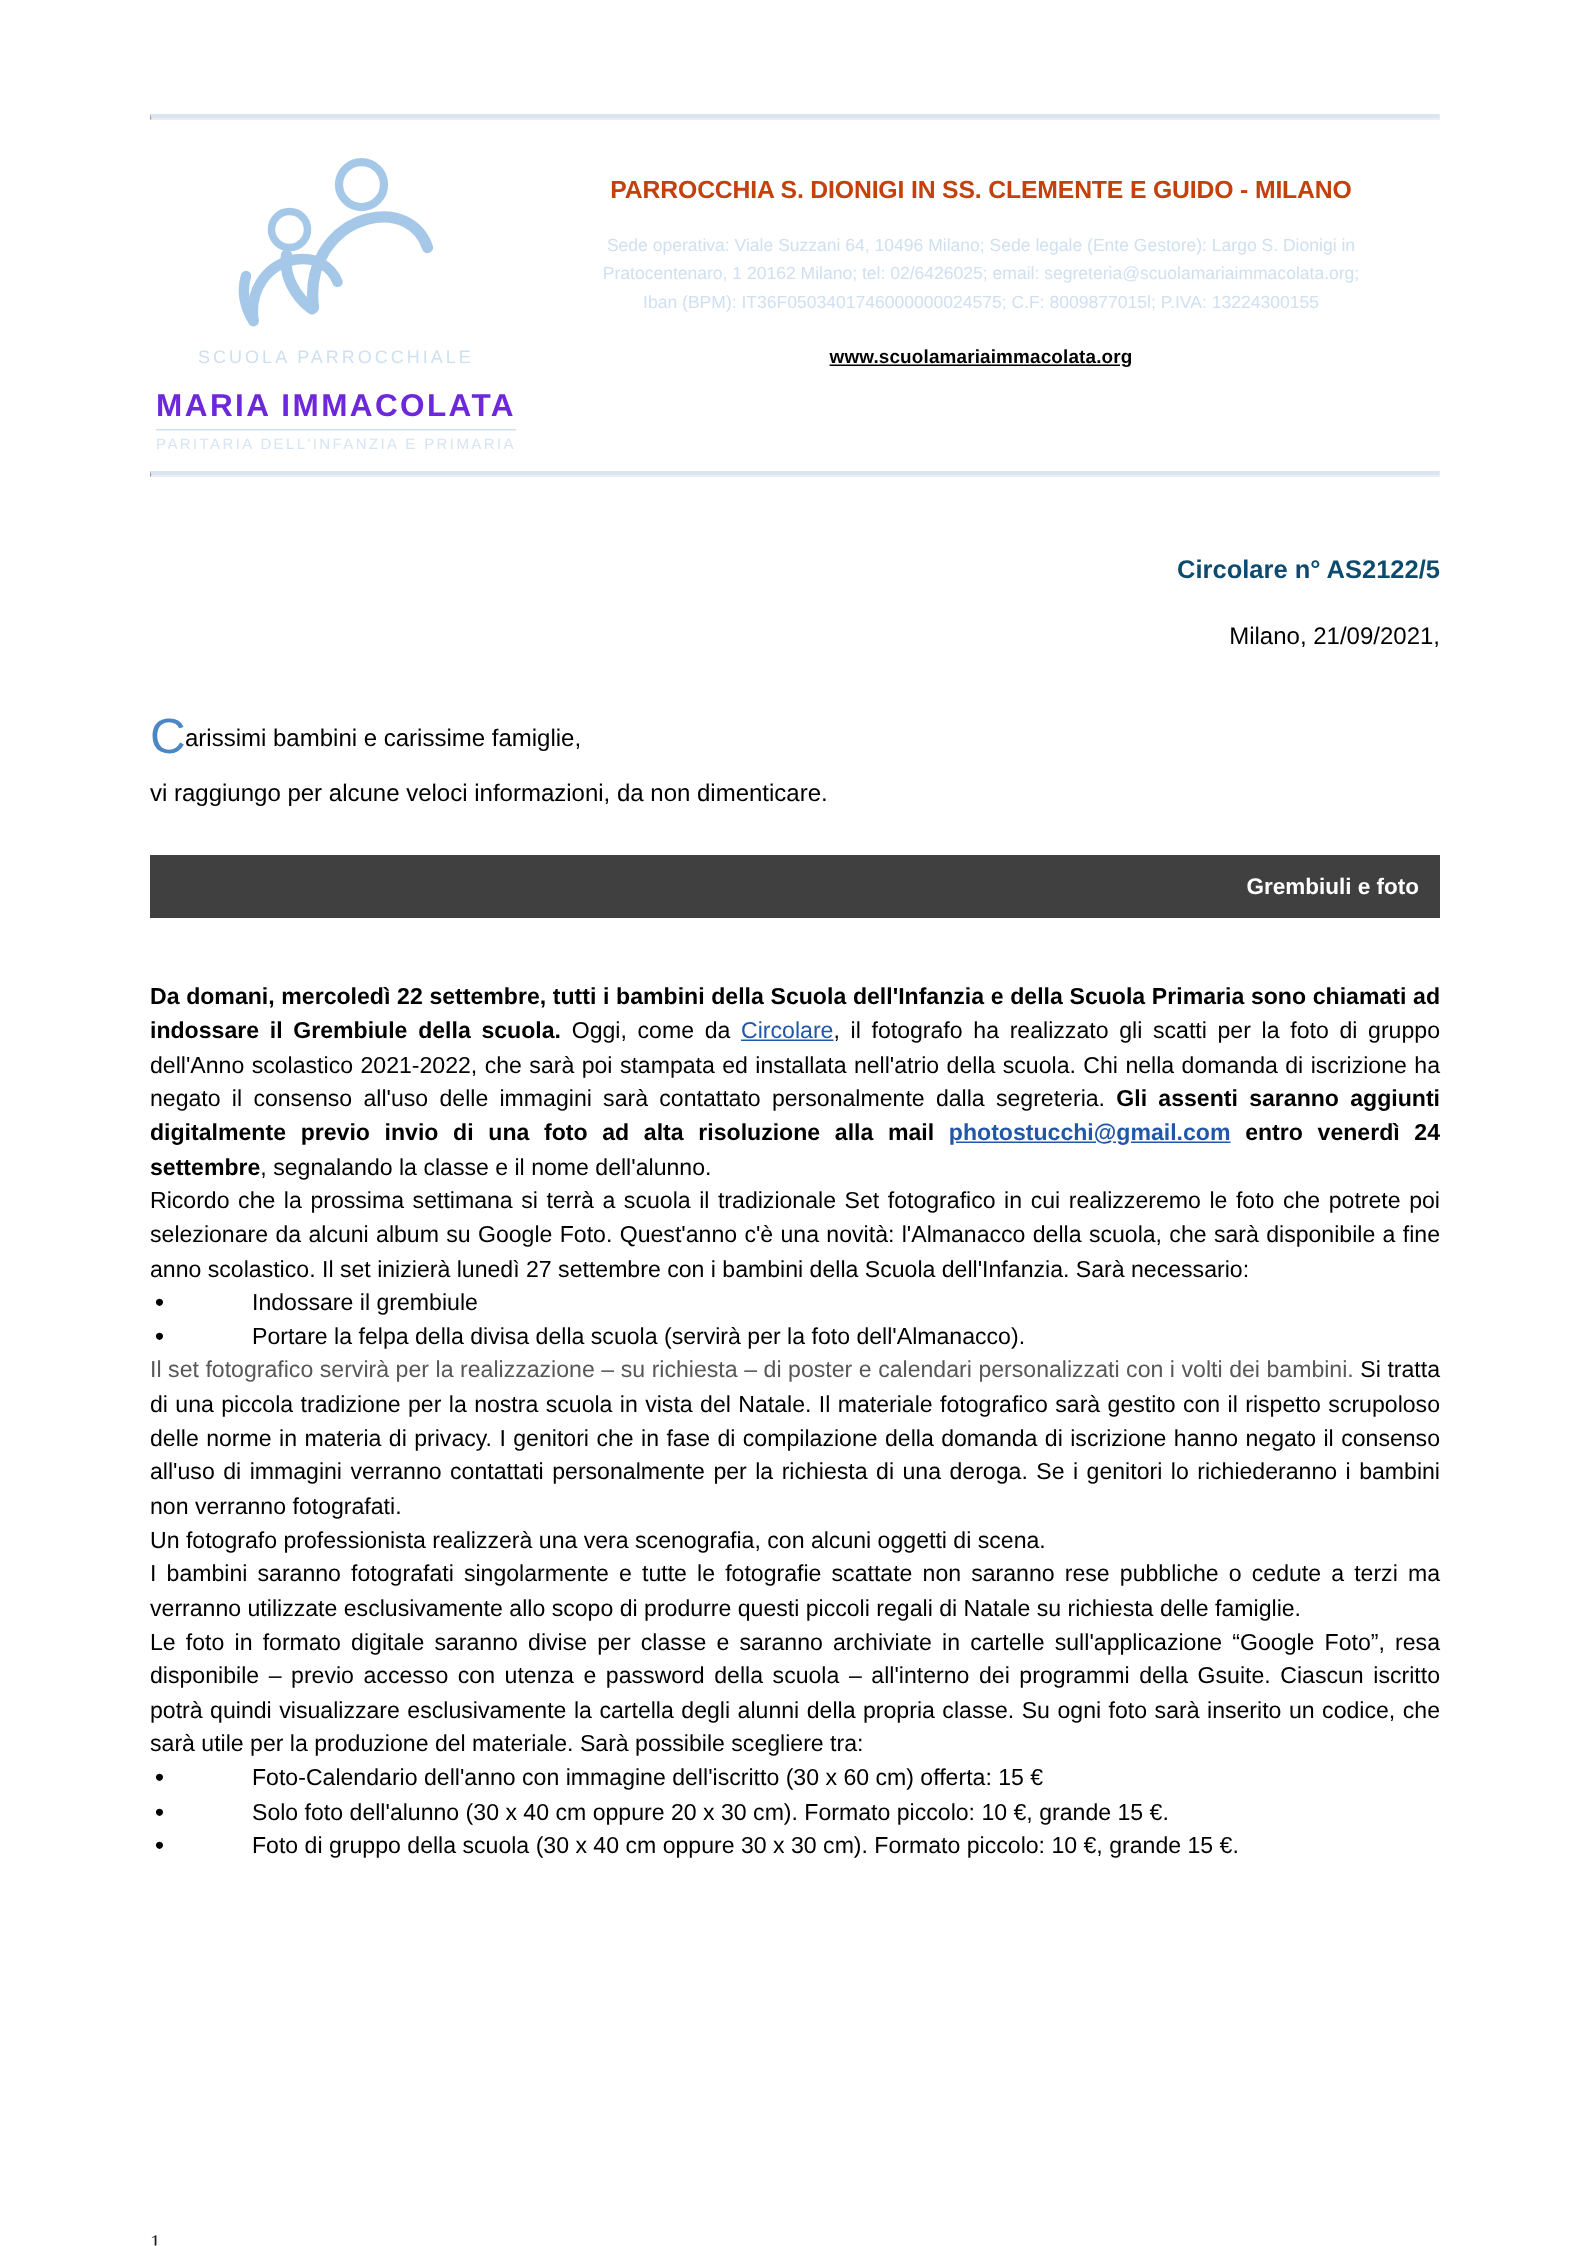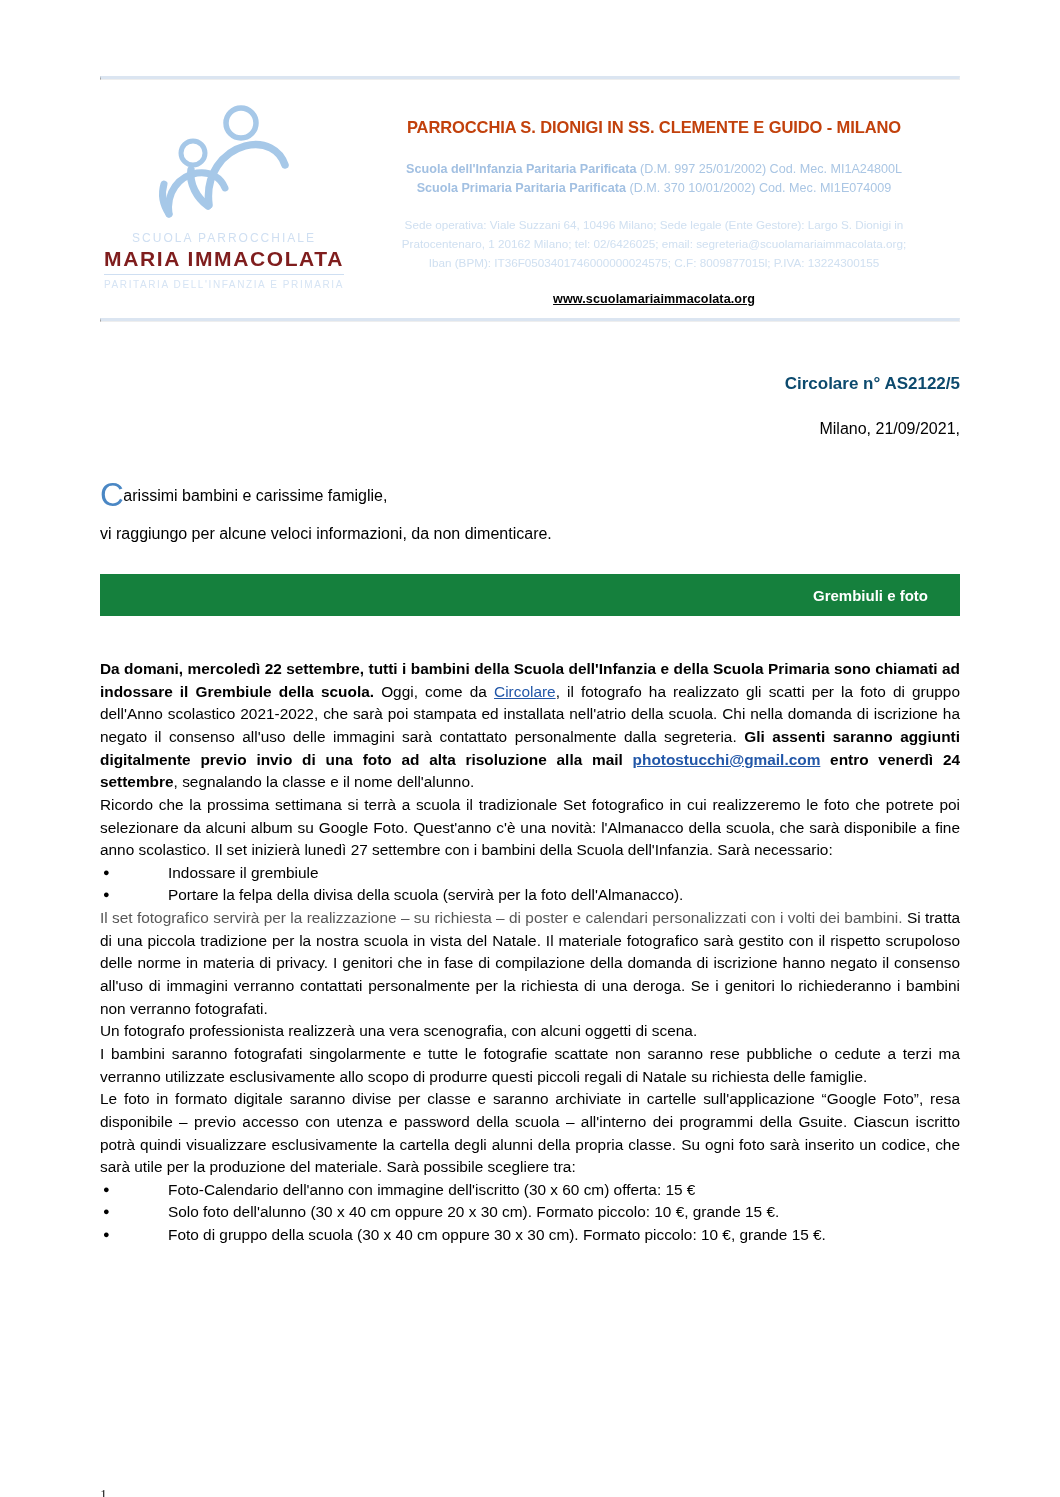--- a/index.html
+++ b/index.html
@@ -53,23 +53,23 @@
     font-size: 12px;
     letter-spacing: 2.0px;
     color: #cfdff2;
     font-weight: 400;
     margin-top: 1px;
     white-space: nowrap;
   }
   .logo-line2 {
     font-size: 21px;
     letter-spacing: 1.6px;
-    color: #7f1d1d;
-    font-weight: 700;
-    margin-top: 2px;
+    color: #6d28d9;
+    font-weight: 700;
+    margin-top: 14px;
     padding-bottom: 3px;
     border-bottom: 1.5px solid #cfdff2;
     display: inline-block;
     white-space: nowrap;
   }
   .logo-line3 {
     font-size: 10px;
     letter-spacing: 1.6px;
     color: #d6e4f4;
     margin-top: 4px;
@@ -144,26 +144,26 @@
     letter-spacing: -0.5px;
   }
   .intro-line {
     margin-top: 17px;
     font-size: 16px;
   }
 
   
   .section-bar {
     margin-top: 31px;
-    background: #15803d;
+    background: #404040;
     height: 42px;
     display: flex;
     align-items: center;
     justify-content: flex-end;
-    padding-right: 32px;
+    padding-right: 14px;
     box-sizing: border-box;
   }
   .section-bar-label {
     color: #ffffff;
     font-weight: 700;
     font-size: 15px;
   }
 
   
   .body-copy {
@@ -234,28 +234,20 @@
         <path d="M20 112 C14 103 12 92 15 82" fill="none" stroke="#a6c8e8" stroke-width="7" stroke-linecap="round"></path>
       </svg>
       <div class="logo-line1">SCUOLA PARROCCHIALE</div>
       <div class="logo-line2">MARIA IMMACOLATA</div>
       <div class="logo-line3">PARITARIA DELL'INFANZIA E PRIMARIA</div>
     </div>
 
     <div class="header-text">
       <div class="org-title">PARROCCHIA S. DIONIGI IN SS. CLEMENTE E GUIDO - MILANO</div>
 
-      <div class="school-lines">
-        <div>
-          <span class="b">Scuola dell'Infanzia Paritaria Parificata</span><span> (D.M. 997 25/01/2002) Cod. Mec. MI1A24800L</span>
-        </div>
-        <div>
-          <span class="b">Scuola Primaria Paritaria Parificata</span><span> (D.M. 370 10/01/2002) Cod. Mec.  MI1E074009</span>
-        </div>
-      </div>
 
       <div class="addr-lines">
         <div>Sede operativa: Viale Suzzani 64, 10496 Milano; Sede legale (Ente Gestore): Largo S. Dionigi in</div>
         <div>Pratocentenaro, 1 20162 Milano; tel: 02/6426025; email: segreteria@scuolamariaimmacolata.org;</div>
         <div>Iban (BPM): IT36F0503401746000000024575; C.F: 8009877015l; P.IVA: 13224300155</div>
       </div>
 
       <div class="site-line">
         <a class="site-link" href="#">www.scuolamariaimmacolata.org</a>
       </div>

